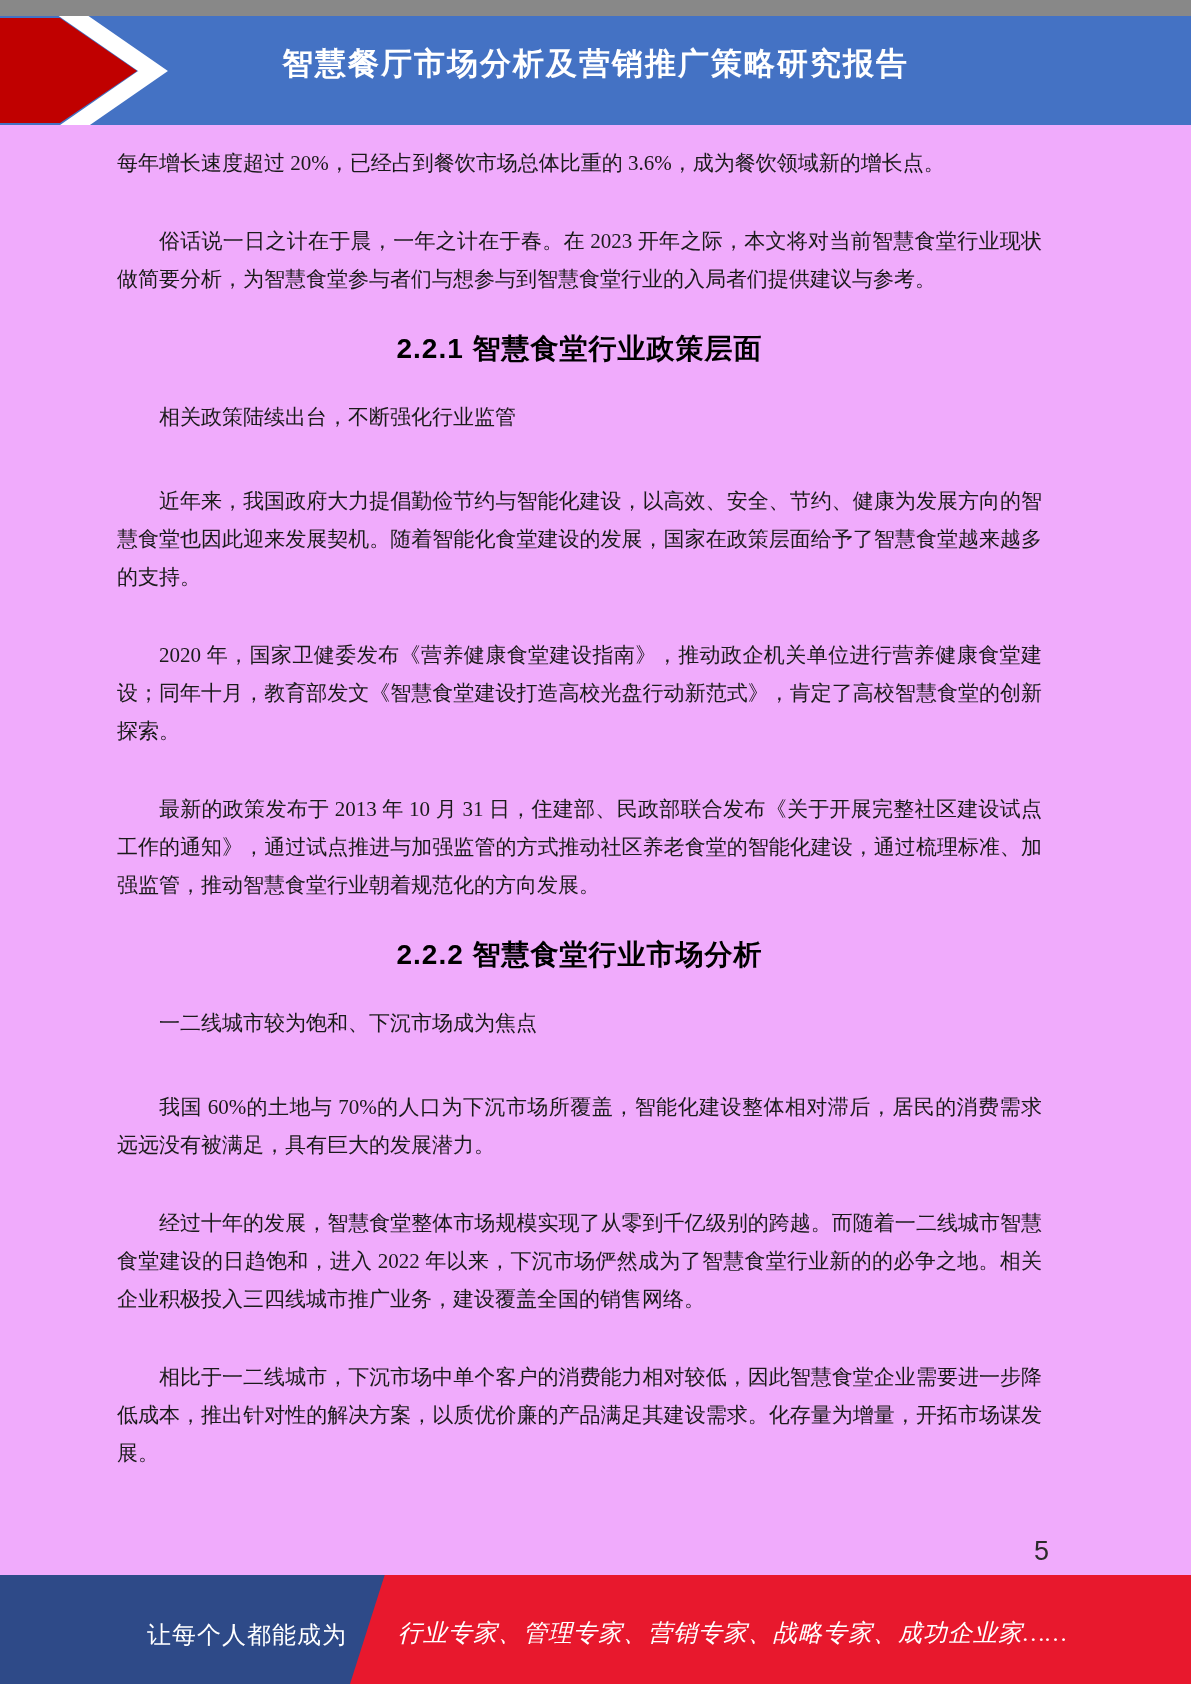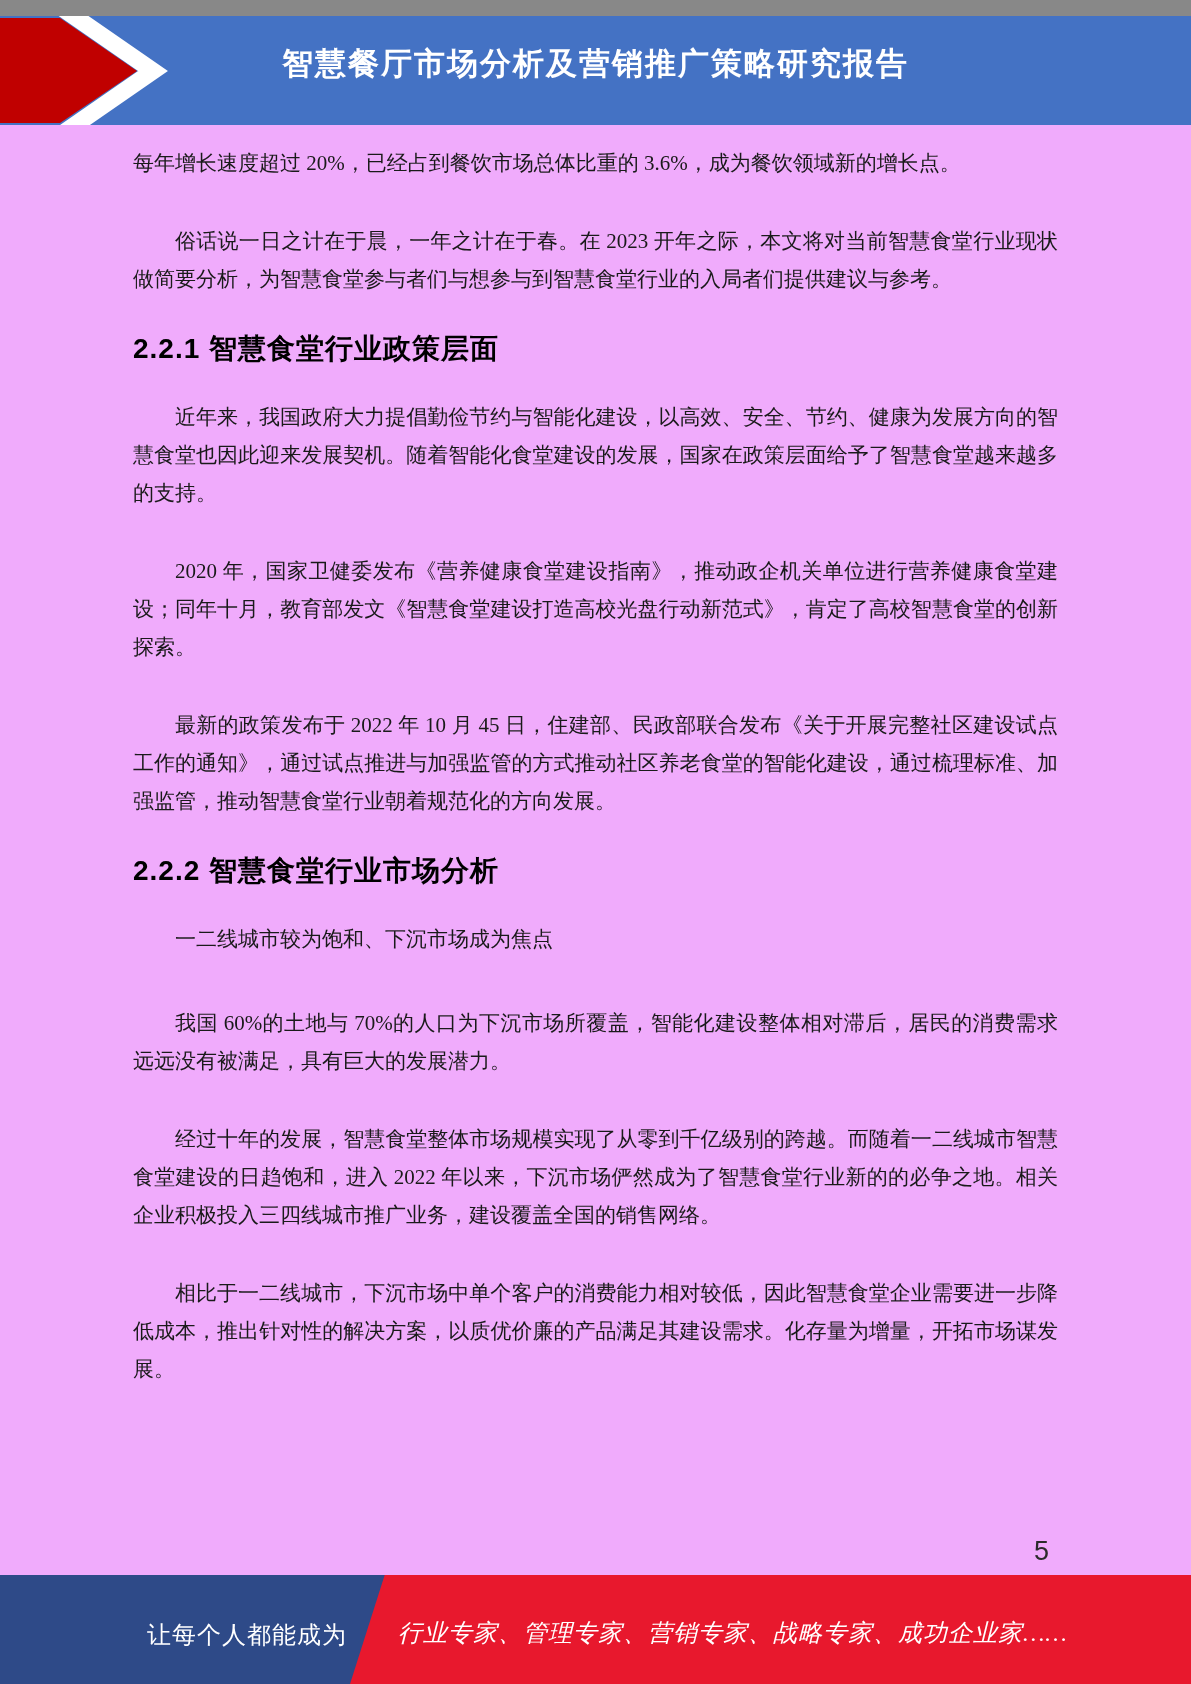--- a/index.html
+++ b/index.html
@@ -20,32 +20,32 @@
   .banner-title {
     position:absolute; left:0; top:0; width:100%; height:109px;
     display:flex; align-items:center; justify-content:center;
     padding-bottom:14px;
     color:#ffffff; font-size:31px; font-weight:bold; letter-spacing:2px;
     font-family:"Liberation Sans","DejaVu Sans",sans-serif;
   }
 
   
   .body-text {
-    position:absolute; left:133px; top:109px; width:925px;
+    position:absolute; left:117px; top:109px; width:925px;
     padding-top:19px;
     font-size:21px; line-height:38px;
     text-align:justify;
   }
   .body-text p { margin:0 0 40px 0; }
   .body-text p.indent { text-indent:2em; }
   .body-text p.subtitle { margin-bottom:46px; }
   .body-text h2 {
     font-family:"Liberation Sans","DejaVu Sans",sans-serif;
     font-weight:900; font-size:28px; line-height:42px; color:#000;
-    letter-spacing:1px; text-align:left;
+    letter-spacing:1px; text-align:center;
     margin:-10px 0 28px 0;
   }
 
   
   .page-number {
     position:absolute; top:1520px; right:142px;
     font-size:27px; color:#2b2b2b;
     font-family:"Liberation Sans","DejaVu Sans",sans-serif;
   }
 
@@ -85,23 +85,24 @@
       <polygon points="0,2 60,2 137,55 60,107 0,107" fill="#C00000"></polygon>
     </svg>
     <h1 class="banner-title">智慧餐厅市场分析及营销推广策略研究报告</h1>
   </header>
 
   <main class="body-text">
     <p>每年增长速度超过 20%，已经占到餐饮市场总体比重的 3.6%，成为餐饮领域新的增长点。</p>
     <p class="indent">俗话说一日之计在于晨，一年之计在于春。在 2023 开年之际，本文将对当前智慧食堂行业现状做简要分析，为智慧食堂参与者们与想参与到智慧食堂行业的入局者们提供建议与参考。</p>
 
     <h2>2.2.1 智慧食堂行业政策层面</h2>
+    <p class="indent subtitle">相关政策陆续出台，不断强化行业监管</p>
     <p class="indent">近年来，我国政府大力提倡勤俭节约与智能化建设，以高效、安全、节约、健康为发展方向的智慧食堂也因此迎来发展契机。随着智能化食堂建设的发展，国家在政策层面给予了智慧食堂越来越多的支持。</p>
     <p class="indent">2020 年，国家卫健委发布《营养健康食堂建设指南》，推动政企机关单位进行营养健康食堂建设；同年十月，教育部发文《智慧食堂建设打造高校光盘行动新范式》，肯定了高校智慧食堂的创新探索。</p>
-    <p class="indent">最新的政策发布于 2022 年 10 月 45 日，住建部、民政部联合发布《关于开展完整社区建设试点工作的通知》，通过试点推进与加强监管的方式推动社区养老食堂的智能化建设，通过梳理标准、加强监管，推动智慧食堂行业朝着规范化的方向发展。</p>
+    <p class="indent">最新的政策发布于 2013 年 10 月 31 日，住建部、民政部联合发布《关于开展完整社区建设试点工作的通知》，通过试点推进与加强监管的方式推动社区养老食堂的智能化建设，通过梳理标准、加强监管，推动智慧食堂行业朝着规范化的方向发展。</p>
 
     <h2>2.2.2 智慧食堂行业市场分析</h2>
     <p class="indent subtitle">一二线城市较为饱和、下沉市场成为焦点</p>
     <p class="indent">我国 60%的土地与 70%的人口为下沉市场所覆盖，智能化建设整体相对滞后，居民的消费需求远远没有被满足，具有巨大的发展潜力。</p>
     <p class="indent">经过十年的发展，智慧食堂整体市场规模实现了从零到千亿级别的跨越。而随着一二线城市智慧食堂建设的日趋饱和，进入 2022 年以来，下沉市场俨然成为了智慧食堂行业新的的必争之地。相关企业积极投入三四线城市推广业务，建设覆盖全国的销售网络。</p>
     <p class="indent">相比于一二线城市，下沉市场中单个客户的消费能力相对较低，因此智慧食堂企业需要进一步降低成本，推出针对性的解决方案，以质优价廉的产品满足其建设需求。化存量为增量，开拓市场谋发展。</p>
   </main>
 
   <div class="page-number">5</div>
 

